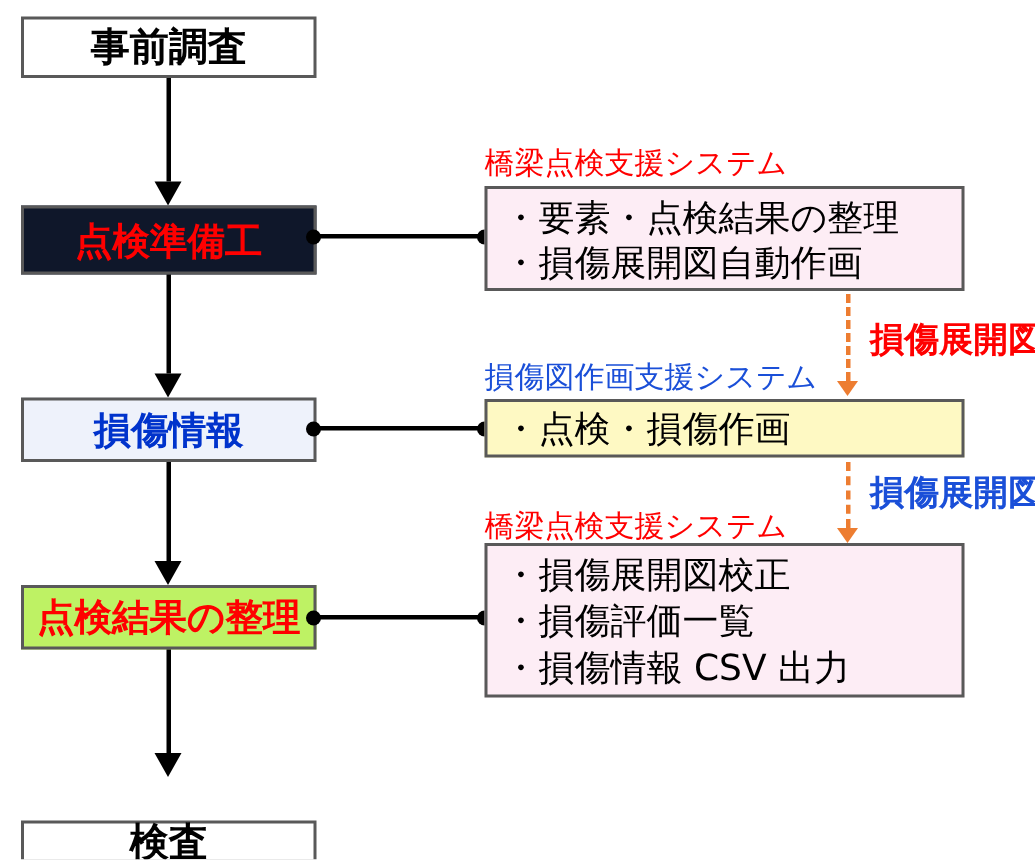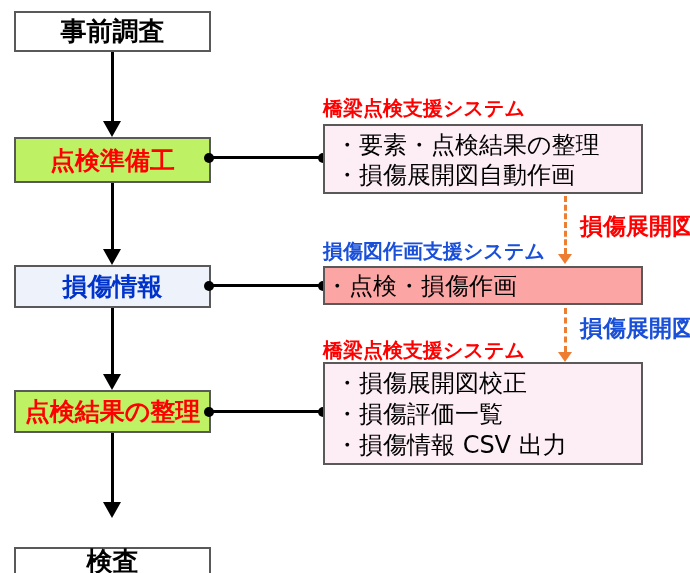--- a/index.html
+++ b/index.html
@@ -11,35 +11,35 @@
     overflow:hidden;
   }
   .box{
     position:absolute;
     box-sizing:border-box;
     border:2px solid #595959;
     display:flex;align-items:center;justify-content:center;
   }
   .left-box{left:14px;width:197px;font-size:25px;font-weight:600;color:#000;background:#ffffff;}
   #box-preliminary{top:11px;height:41px;font-size:26px;font-family:Liberation Serif, serif;}
-  #box-preparation{top:137px;height:46px;background:#bef264;color:#ff0000;font-weight:700;}
+  #box-preparation{top:137px;height:46px;background:#0f172a;color:#ff0000;font-weight:700;}
   #box-implementation{top:265px;height:43px;background:#eef2fb;color:#0033cc;font-weight:700;}
   #box-organization{top:390px;height:43px;background:#bef264;color:#ff0000;font-weight:700;}
   #box-final{top:518px;height:28px;font-size:26px;margin-top:29px;}
 
   .right-box{
     position:absolute;left:323px;width:320px;
     box-sizing:border-box;border:2px solid #595959;
     font-size:24px;font-weight:500;color:#000;
   }
   #panel1-box{top:124px;height:70px;background:#fdedf5;padding:4px 0 0 10px;line-height:30px;}
-  #panel2-box{top:266px;height:39px;background:#fca5a5;display:flex;align-items:center;}
+  #panel2-box{top:266px;height:39px;background:#fef9c3;display:flex;align-items:center;padding-left:10px;}
   #panel3-box{top:362px;height:103px;background:#fdedf5;padding:4px 16px 0 10px;line-height:31px;}
 
-  .sys-label{position:absolute;left:323px;font-size:20px;font-weight:700;white-space:nowrap;}
+  .sys-label{position:absolute;left:323px;font-size:20px;font-weight:400;white-space:nowrap;}
   #panel1-label{top:95px;color:#ff0000;}
   #panel2-label{top:238px;color:#1a4fd8;}
   #panel3-label{top:337px;color:#ff0000;}
 
   .varrow-line{position:absolute;left:111px;width:3px;background:#000;}
   #arrow1-line{top:52px;height:69px;}
   #arrow2-line{top:183px;height:66px;}
   #arrow3-line{top:308px;height:66px;}
   #arrow4-line{top:433px;height:69px;}
   .varrow-head{position:absolute;left:103px;width:0;height:0;

